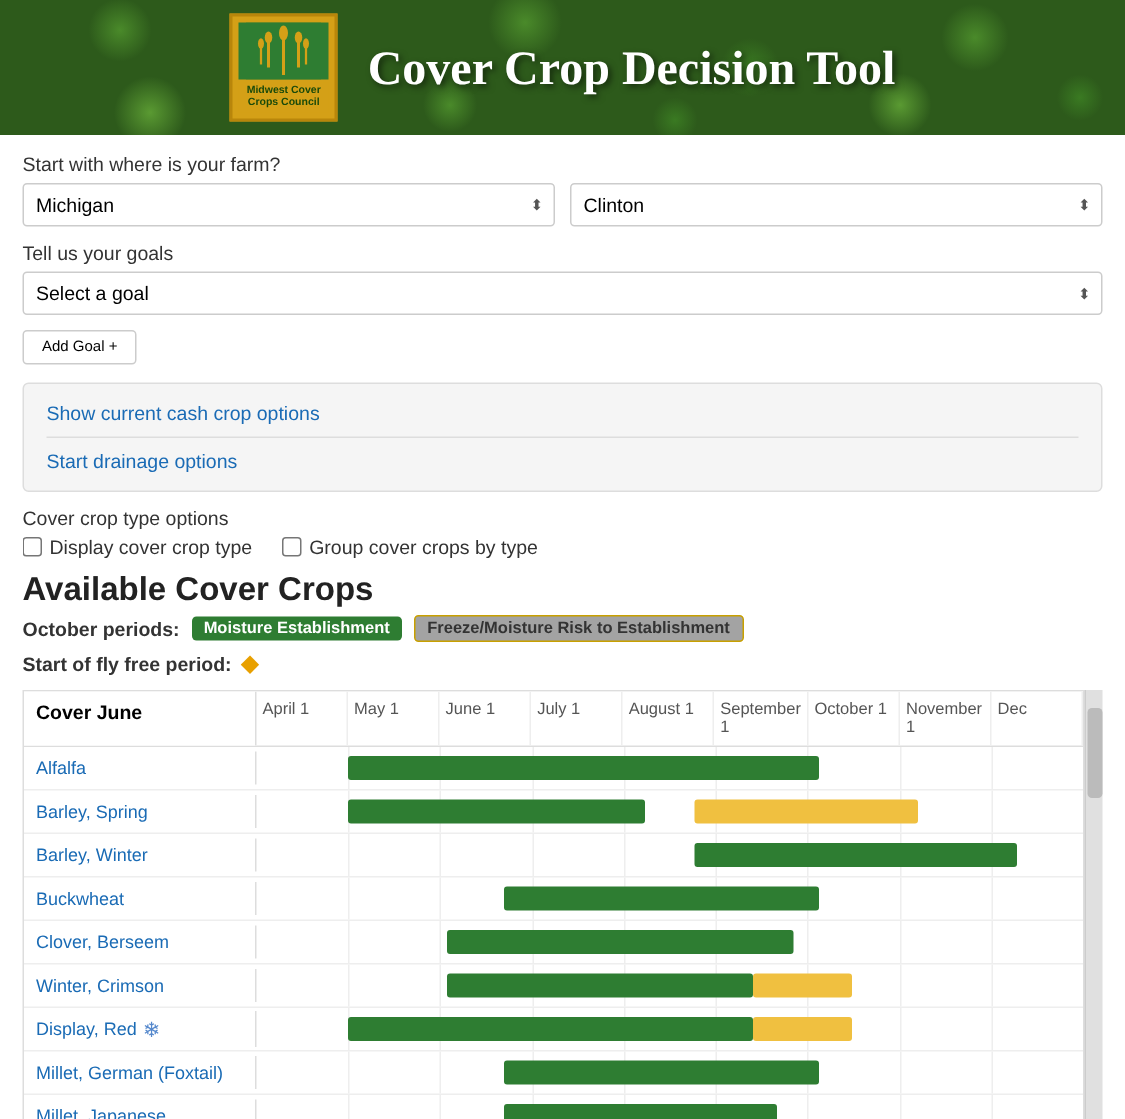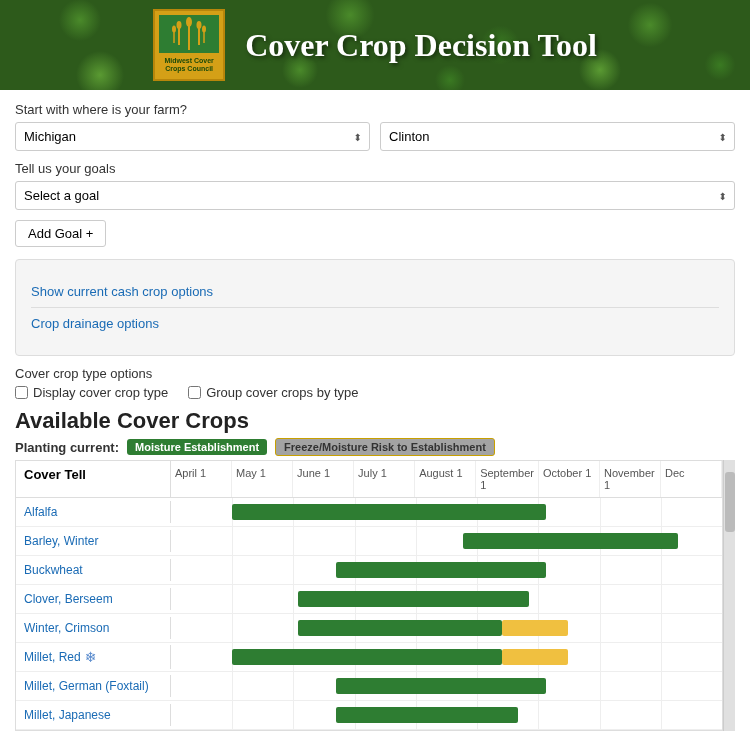--- a/index.html
+++ b/index.html
@@ -105,32 +105,32 @@
       border-radius: 3px;
       font-size: 13px;
       appearance: none;
       background: #fff;
     }
 
     .add-goal-btn {
       background: #fff;
       border: 1px solid #ccc;
       padding: 5px 12px;
-      font-size: 13px;
+      font-size: 10px;
       cursor: pointer;
       border-radius: 3px;
       margin-bottom: 12px;
     }
 
     
     .options-panel {
       background: #f5f5f5;
       border: 1px solid #ddd;
       border-radius: 4px;
-      padding: 20px 15px;
+      padding: 8px 15px;
       margin-bottom: 10px;
     }
     .options-link {
       color: #1a6bb5;
       text-decoration: none;
       font-size: 13px;
       display: block;
       margin: 4px 0;
     }
     .options-divider { border: none; border-top: 1px solid #ddd; margin: 8px 0; }
@@ -335,21 +335,21 @@
       </div>
     </div>
   </div>
 
   <button class="add-goal-btn">Add Goal +</button>
 
   
   <div class="options-panel">
     <a href="#" class="options-link">Show current cash crop options</a>
     <hr class="options-divider">
-    <a href="#" class="options-link">Crop drainage options</a>
+    <a href="#" class="options-link">Start drainage options</a>
   </div>
 
   
   <div class="type-options">
     <span>Cover crop type options</span>
     <div class="type-options-row">
       <label class="checkbox-label">
         <input type="checkbox" style="">
         <span>Display cover crop type</span>
       </label>
@@ -357,32 +357,36 @@
         <input type="checkbox" style="">
         <span>Group cover crops by type</span>
       </label>
     </div>
   </div>
 
   
   <div class="section-title">Available Cover Crops</div>
 
   <div class="planting-periods">
-    <strong>Planting current:</strong>
+    <strong>October periods:</strong>
     <span class="badge badge-green">Moisture Establishment</span>
     <span class="badge badge-yellow">Freeze/Moisture Risk to Establishment</span>
   </div>
 
+  <div class="fly-period">
+    <strong>Start of fly free period:</strong>
+    <span class="fly-diamond">◆</span>
+  </div>
 
   
   <div style="display:flex;">
     <div class="chart-container" style="flex:1;">
 
       <div class="chart-header">
-        <div class="col-crop-name">Cover Tell</div>
+        <div class="col-crop-name">Cover June</div>
         <div class="col-timeline">
           <div class="month-label">April 1</div>
           <div class="month-label">May 1</div>
           <div class="month-label">June 1</div>
           <div class="month-label">July 1</div>
           <div class="month-label">August 1</div>
           <div class="month-label">September 1</div>
           <div class="month-label">October 1</div>
           <div class="month-label">November 1</div>
           <div class="month-label">Dec</div>
@@ -401,20 +405,37 @@
               <div class="grid-line" style="left: 44.4444%;"></div>
               <div class="grid-line" style="left: 55.5556%;"></div>
               <div class="grid-line" style="left: 66.6667%;"></div>
               <div class="grid-line" style="left: 77.7778%;"></div>
               <div class="grid-line" style="left: 88.8889%;"></div>
               <div class="bar bar-green" style="left: 11%; width: 57%;"></div>
             </div>
           </div>
           <div class="chart-row">
             <div class="crop-name-cell">
+              <a href="#" class="crop-link">Barley, Spring</a>
+            </div>
+            <div class="bars-cell">
+              <div class="grid-line" style="left: 11.1111%;"></div>
+              <div class="grid-line" style="left: 22.2222%;"></div>
+              <div class="grid-line" style="left: 33.3333%;"></div>
+              <div class="grid-line" style="left: 44.4444%;"></div>
+              <div class="grid-line" style="left: 55.5556%;"></div>
+              <div class="grid-line" style="left: 66.6667%;"></div>
+              <div class="grid-line" style="left: 77.7778%;"></div>
+              <div class="grid-line" style="left: 88.8889%;"></div>
+              <div class="bar bar-green" style="left: 11%; width: 36%;"></div>
+              <div class="bar bar-yellow" style="left: 53%; width: 27%;"></div>
+            </div>
+          </div>
+          <div class="chart-row">
+            <div class="crop-name-cell">
               <a href="#" class="crop-link">Barley, Winter</a>
             </div>
             <div class="bars-cell">
               <div class="grid-line" style="left: 11.1111%;"></div>
               <div class="grid-line" style="left: 22.2222%;"></div>
               <div class="grid-line" style="left: 33.3333%;"></div>
               <div class="grid-line" style="left: 44.4444%;"></div>
               <div class="grid-line" style="left: 55.5556%;"></div>
               <div class="grid-line" style="left: 66.6667%;"></div>
               <div class="grid-line" style="left: 77.7778%;"></div>
@@ -466,21 +487,21 @@
               <div class="grid-line" style="left: 55.5556%;"></div>
               <div class="grid-line" style="left: 66.6667%;"></div>
               <div class="grid-line" style="left: 77.7778%;"></div>
               <div class="grid-line" style="left: 88.8889%;"></div>
               <div class="bar bar-green" style="left: 23%; width: 37%;"></div>
               <div class="bar bar-yellow" style="left: 60%; width: 12%;"></div>
             </div>
           </div>
           <div class="chart-row">
             <div class="crop-name-cell">
-              <a href="#" class="crop-link">Millet, Red</a>
+              <a href="#" class="crop-link">Display, Red</a>
               <span class="fly-icon" style="color: rgb(85, 136, 204); font-size: 14px;">❄</span>
             </div>
             <div class="bars-cell">
               <div class="grid-line" style="left: 11.1111%;"></div>
               <div class="grid-line" style="left: 22.2222%;"></div>
               <div class="grid-line" style="left: 33.3333%;"></div>
               <div class="grid-line" style="left: 44.4444%;"></div>
               <div class="grid-line" style="left: 55.5556%;"></div>
               <div class="grid-line" style="left: 66.6667%;"></div>
               <div class="grid-line" style="left: 77.7778%;"></div>

